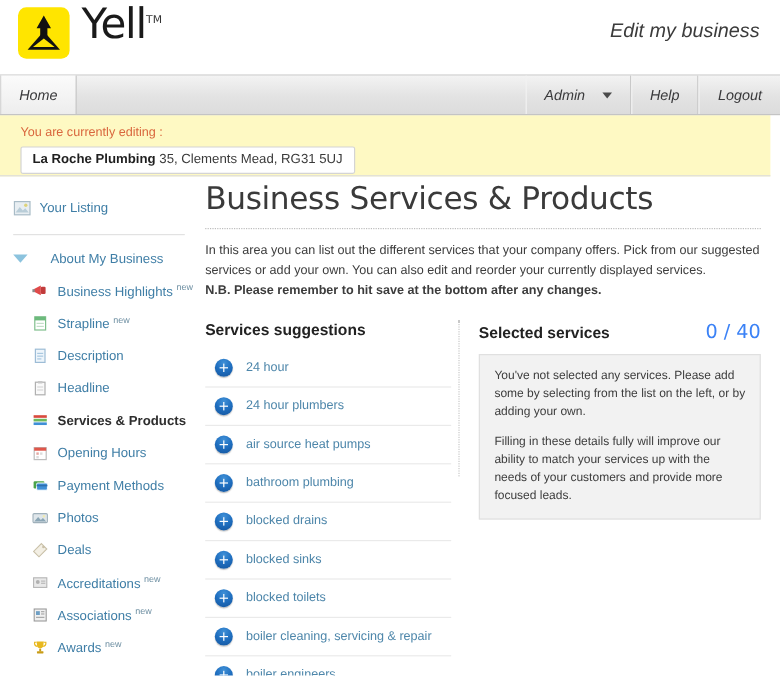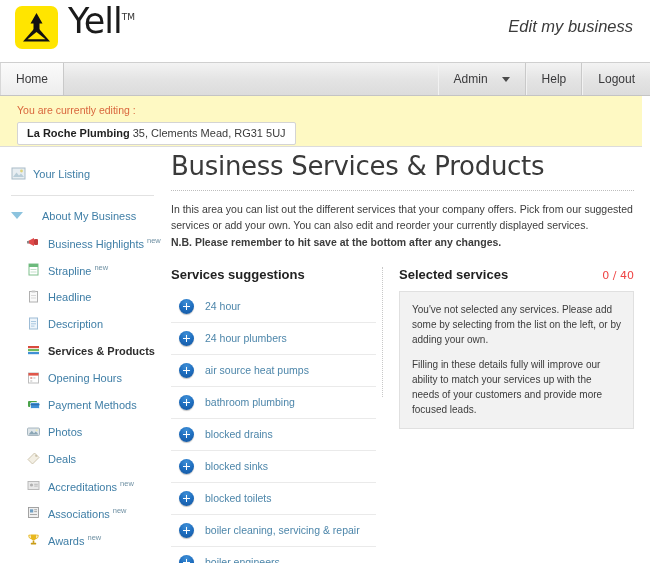--- a/index.html
+++ b/index.html
@@ -58,20 +58,21 @@
 
   
   .navbar {
     height: 34px;
     background: linear-gradient(to bottom, #f3f3f3 0%, #e3e3e3 55%, #dcdcdc 100%);
     border-top: 1px solid #cfcfcf;
     border-bottom: 1px solid #c4c4c4;
     display: flex;
     align-items: stretch;
     position: relative;
+    font-style: italic;
   }
   .nav-left { display: flex; }
   .nav-right { margin-left: auto; display: flex; }
   .nav-item {
     display: flex;
     align-items: center;
     padding: 0 15px;
     font-size: 12px;
     color: #39393b;
     border-right: 1px solid #c9c9c9;
@@ -208,23 +209,23 @@
   .col-head {
     font-size: 13px;
     font-weight: bold;
     color: #222;
     margin: 0 0 9px 0;
     display: flex;
     align-items: baseline;
   }
   .counter {
     margin-left: auto;
-    font-size: 11px;
+    font-size: 16px;
     font-weight: 400;
-    color: #ef4444;
+    color: #3b82f6;
     font-family: "DejaVu Sans", sans-serif;
   }
 
   .sugg-item {
     display: flex;
     align-items: center;
     height: 32px;
     border-bottom: 1px solid #eaeaea;
     cursor: pointer;
   }
@@ -346,39 +347,39 @@
           <rect x="4.5" y="7" width="6" height="1" fill="#c3dfc9"></rect>
           <rect x="4.5" y="9.5" width="6" height="1" fill="#c3dfc9"></rect>
         </svg>
       </span>
       <span class="side-label"><span>Strapline</span><sup class="badge-new">new</sup></span>
     </div>
 
     <div class="side-row sub">
       <span class="ic">
         <svg width="15" height="15" viewBox="0 0 15 15">
+          <rect x="3.5" y="2" width="8" height="11" fill="#eef5fb" stroke="#9dbcd6" stroke-width="1"></rect>
+          <rect x="5" y="5" width="5" height="1" fill="#a9c8e0"></rect>
+          <rect x="5" y="7.3" width="5" height="1" fill="#a9c8e0"></rect>
+          <rect x="5" y="9.6" width="3.5" height="1" fill="#a9c8e0"></rect>
+        </svg>
+      </span>
+      <span class="side-label">Description</span>
+    </div>
+
+    <div class="side-row sub">
+      <span class="ic">
+        <svg width="15" height="15" viewBox="0 0 15 15">
           <rect x="3.5" y="2.5" width="8" height="10.5" fill="#fafafa" stroke="#b0b0b0" stroke-width="1"></rect>
           <rect x="5.5" y="1.5" width="4" height="2" rx="0.6" fill="#c7c7c7"></rect>
           <rect x="5" y="6" width="5" height="1" fill="#d8d8d8"></rect>
           <rect x="5" y="8.5" width="5" height="1" fill="#d8d8d8"></rect>
         </svg>
       </span>
       <span class="side-label">Headline</span>
-    </div>
-
-    <div class="side-row sub">
-      <span class="ic">
-        <svg width="15" height="15" viewBox="0 0 15 15">
-          <rect x="3.5" y="2" width="8" height="11" fill="#eef5fb" stroke="#9dbcd6" stroke-width="1"></rect>
-          <rect x="5" y="5" width="5" height="1" fill="#a9c8e0"></rect>
-          <rect x="5" y="7.3" width="5" height="1" fill="#a9c8e0"></rect>
-          <rect x="5" y="9.6" width="3.5" height="1" fill="#a9c8e0"></rect>
-        </svg>
-      </span>
-      <span class="side-label">Description</span>
     </div>
 
     <div class="side-row sub active">
       <span class="ic">
         <svg width="15" height="15" viewBox="0 0 15 15">
           <rect x="2" y="3" width="11" height="2.2" fill="#d94a3e"></rect>
           <rect x="2" y="6" width="11" height="2.2" fill="#6cba5c"></rect>
           <rect x="2" y="9" width="11" height="2.2" fill="#3f8fd6"></rect>
         </svg>
       </span>

